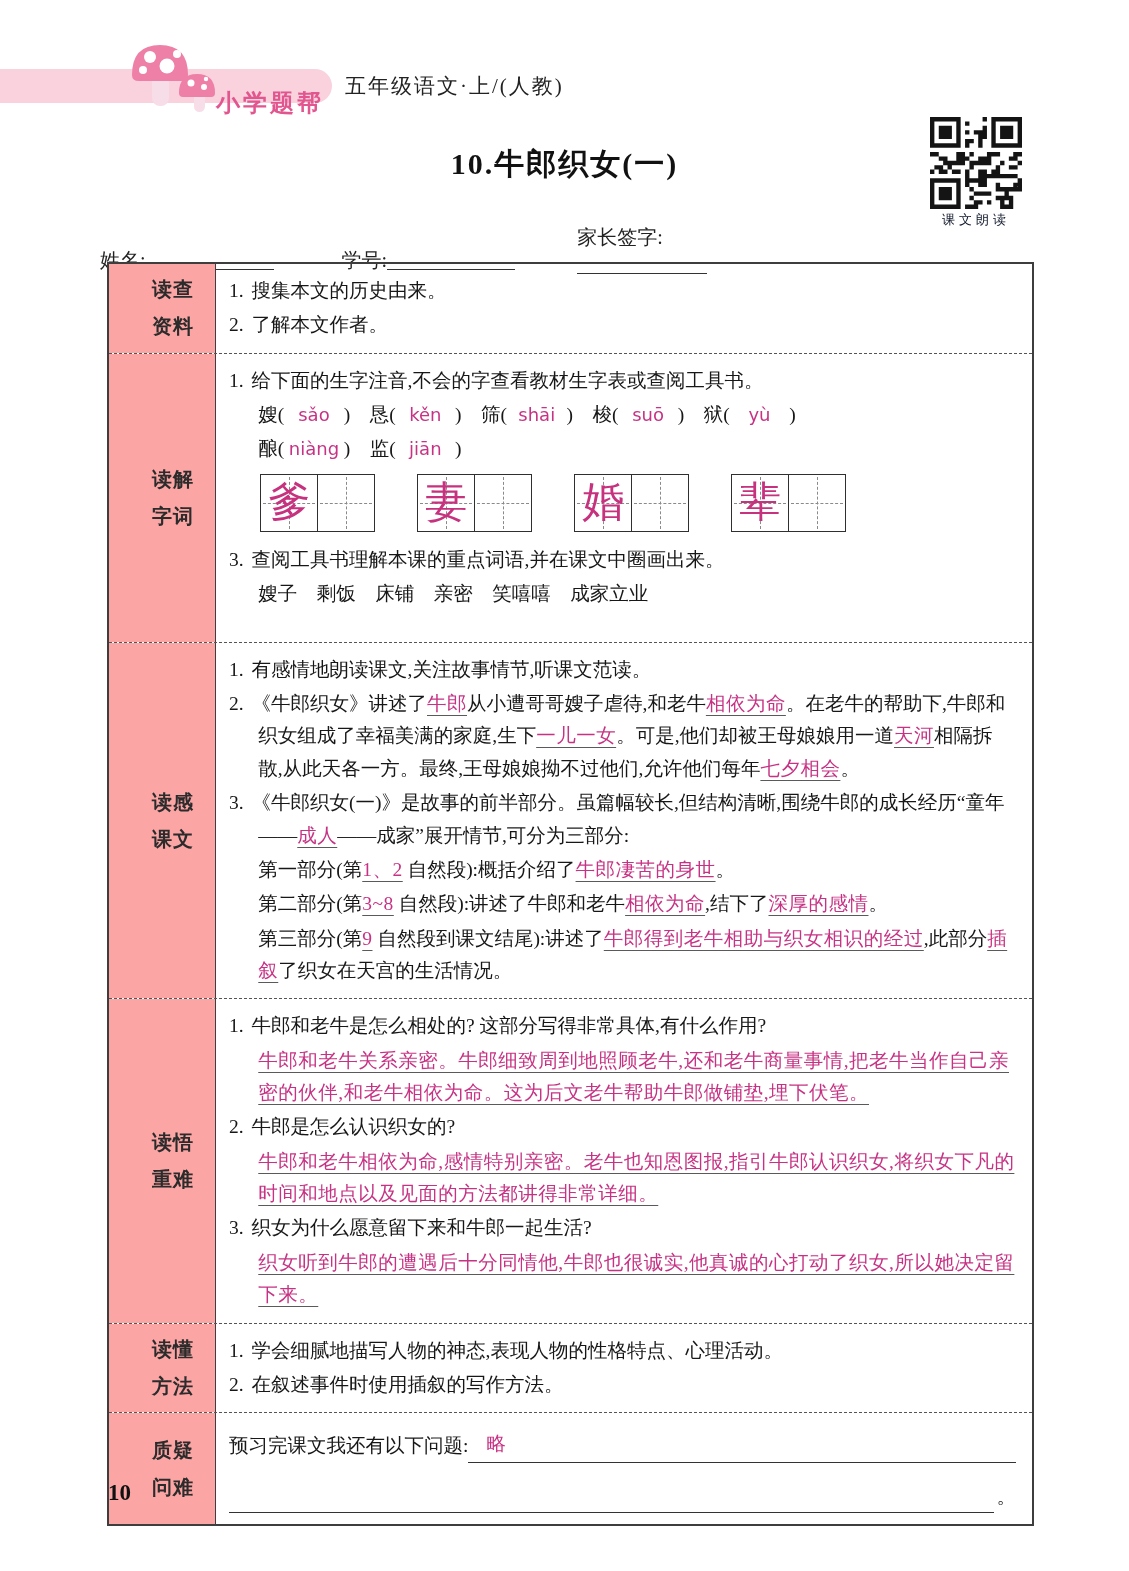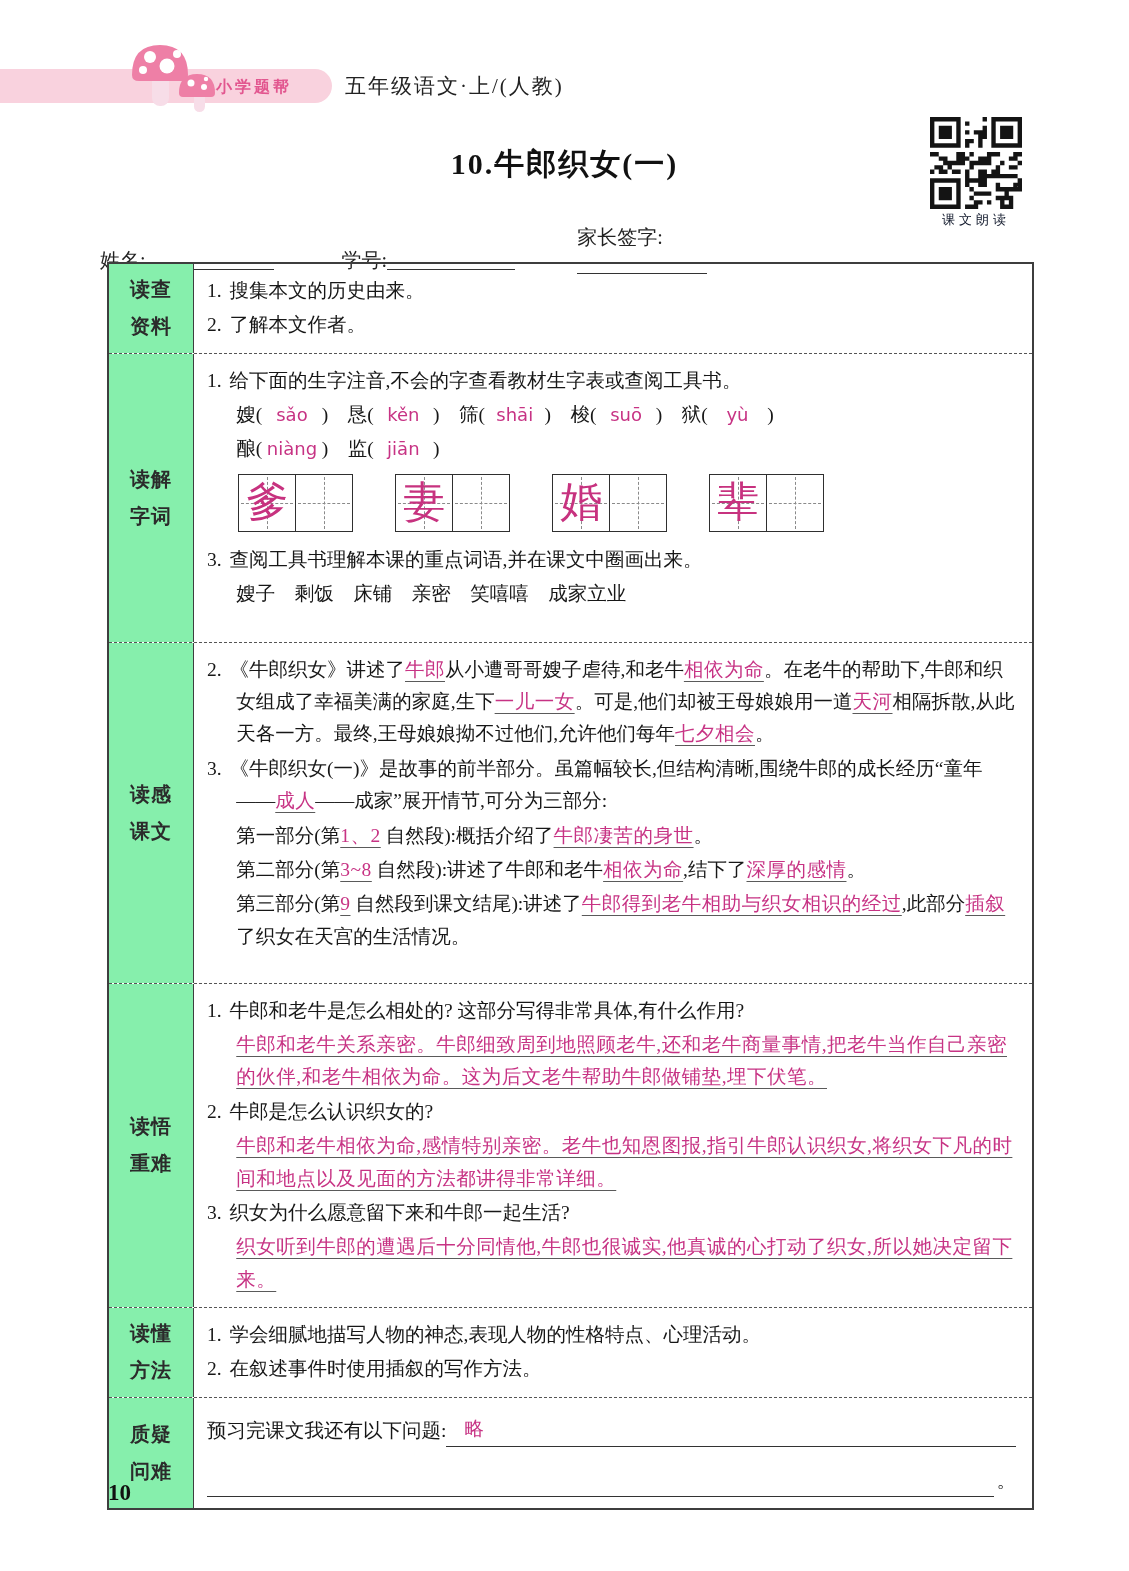--- a/index.html
+++ b/index.html
@@ -2,22 +2,22 @@
 <html><head>
 <meta charset="utf-8">
 <style>
   html,body{margin:0;padding:0;background:#ffffff;}
   .page{position:relative;width:1129px;height:1571px;background:#fff;overflow:hidden;
         font-family:"Liberation Serif","DejaVu Serif",serif;color:#1c1c1c;}
 
   
   .band{position:absolute;left:0;top:69px;width:332px;height:34px;background:#f9d2de;
         border-radius:0 17px 17px 0;}
-  .badge{position:absolute;left:216px;top:74px;font-family:"Liberation Sans","DejaVu Sans",sans-serif;
-         font-weight:bold;font-size:16px;letter-spacing:3px;color:#e2568f;line-height:26px;}
+  .badge{position:absolute;left:216px;top:90px;font-family:"Liberation Sans","DejaVu Sans",sans-serif;
+         font-weight:bold;font-size:24px;letter-spacing:3px;color:#e2568f;line-height:26px;}
   .mushrooms{position:absolute;left:112px;top:40px;}
   .edition{position:absolute;left:345px;top:72px;font-size:21px;letter-spacing:2px;color:#222;}
   .qr{position:absolute;left:930px;top:117px;width:92px;height:92px;}
   .qr svg{width:92px;height:92px;display:block;}
   .qr-caption{position:absolute;left:922px;top:211px;width:108px;text-align:center;
               font-size:13px;letter-spacing:4px;color:#0f172a;}
   .title{position:absolute;left:0;top:144px;width:100%;text-align:center;
          font-size:30px;font-weight:bold;letter-spacing:2px;color:#111;}
 
   
@@ -34,24 +34,24 @@
   
   .sheet{position:absolute;left:107px;top:262px;width:923px;border:2px solid #3e3e3e;}
   .wrow{display:flex;align-items:stretch;}
   .wrow + .wrow{border-top:1.6px dashed #555;}
   .wrow:nth-child(1){min-height:74px;}
   .wrow:nth-child(2){min-height:288px;}
   .wrow:nth-child(3){min-height:340px;}
   .wrow:nth-child(4){min-height:308px;}
   .wrow:nth-child(5){min-height:88px;}
   .wrow:nth-child(6){min-height:80px;}
-  .wlabel{width:84px;flex:0 0 84px;background:#86efac;border-right:1.6px solid #3e3e3e;
+  .wlabel{width:84px;flex:0 0 84px;background:#fca5a5;border-right:1.6px solid #3e3e3e;
           display:flex;flex-direction:column;align-items:center;justify-content:center;gap:10px;
           font-family:"Liberation Sans","DejaVu Sans",sans-serif;font-weight:bold;
-          font-size:20px;color:#2b2b2b;letter-spacing:1px;}
+          font-size:20px;color:#2b2b2b;letter-spacing:1px;padding-left:22px;}
   .wcontent{flex:1;padding:9px 16px 9px 13px;font-size:19.5px;line-height:1.66;color:#171717;}
 
   .para{margin:2px 0;padding-left:1.5em;text-indent:-1.5em;}
   .para.indent{text-indent:0;margin-left:0;}
   .num{margin-right:3px;}
 
   .ans{color:#c73384;text-decoration:underline;text-decoration-color:#5a5a5a;
        text-underline-offset:5px;text-decoration-thickness:1.1px;letter-spacing:0.5px;}
   .py{color:#c73384;display:inline-block;min-width:3.3em;text-align:center;
       font-family:"DejaVu Sans","Liberation Sans",sans-serif;font-size:18px;}
@@ -175,20 +175,21 @@
           <div class="para"><span class="num">3. </span><span>查阅工具书理解本课的重点词语,并在课文中圈画出来。</span></div>
           <div class="para indent"><span>嫂子　剩饭　床铺　亲密　笑嘻嘻　成家立业</span></div>
         </div>
       </div>
       <div class="wrow">
         <div class="wlabel">
           <div class="wlabel-line">读感</div>
           <div class="wlabel-line">课文</div>
         </div>
         <div class="wcontent">
+          <div class="para"><span class="num">1. </span><span>有感情地朗读课文,关注故事情节,听课文范读。</span></div>
           <div class="para"><span class="num">2. </span><span>《牛郎织女》讲述了</span><span class="ans">牛郎</span><span>从小遭哥哥嫂子虐待,和老牛</span><span class="ans">相依为命</span><span>。在老牛的帮助下,牛郎和织女组成了幸福美满的家庭,生下</span><span class="ans">一儿一女</span><span>。可是,他们却被王母娘娘用一道</span><span class="ans">天河</span><span>相隔拆散,从此天各一方。最终,王母娘娘拗不过他们,允许他们每年</span><span class="ans">七夕相会</span><span>。</span></div>
           <div class="para"><span class="num">3. </span><span>《牛郎织女(一)》是故事的前半部分。虽篇幅较长,但结构清晰,围绕牛郎的成长经历“童年——</span><span class="ans">成人</span><span>——成家”展开情节,可分为三部分:</span></div>
           <div class="para indent"><span>第一部分(第</span><span class="ans">1、2</span><span> 自然段):概括介绍了</span><span class="ans">牛郎凄苦的身世</span><span>。</span></div>
           <div class="para indent"><span>第二部分(第</span><span class="ans">3~8</span><span> 自然段):讲述了牛郎和老牛</span><span class="ans">相依为命</span><span>,结下了</span><span class="ans">深厚的感情</span><span>。</span></div>
           <div class="para indent"><span>第三部分(第</span><span class="ans">9</span><span> 自然段到课文结尾):讲述了</span><span class="ans">牛郎得到老牛相助与织女相识的经过</span><span>,此部分</span><span class="ans">插叙</span><span>了织女在天宫的生活情况。</span></div>
         </div>
       </div>
       <div class="wrow">
         <div class="wlabel">
           <div class="wlabel-line">读悟</div>

